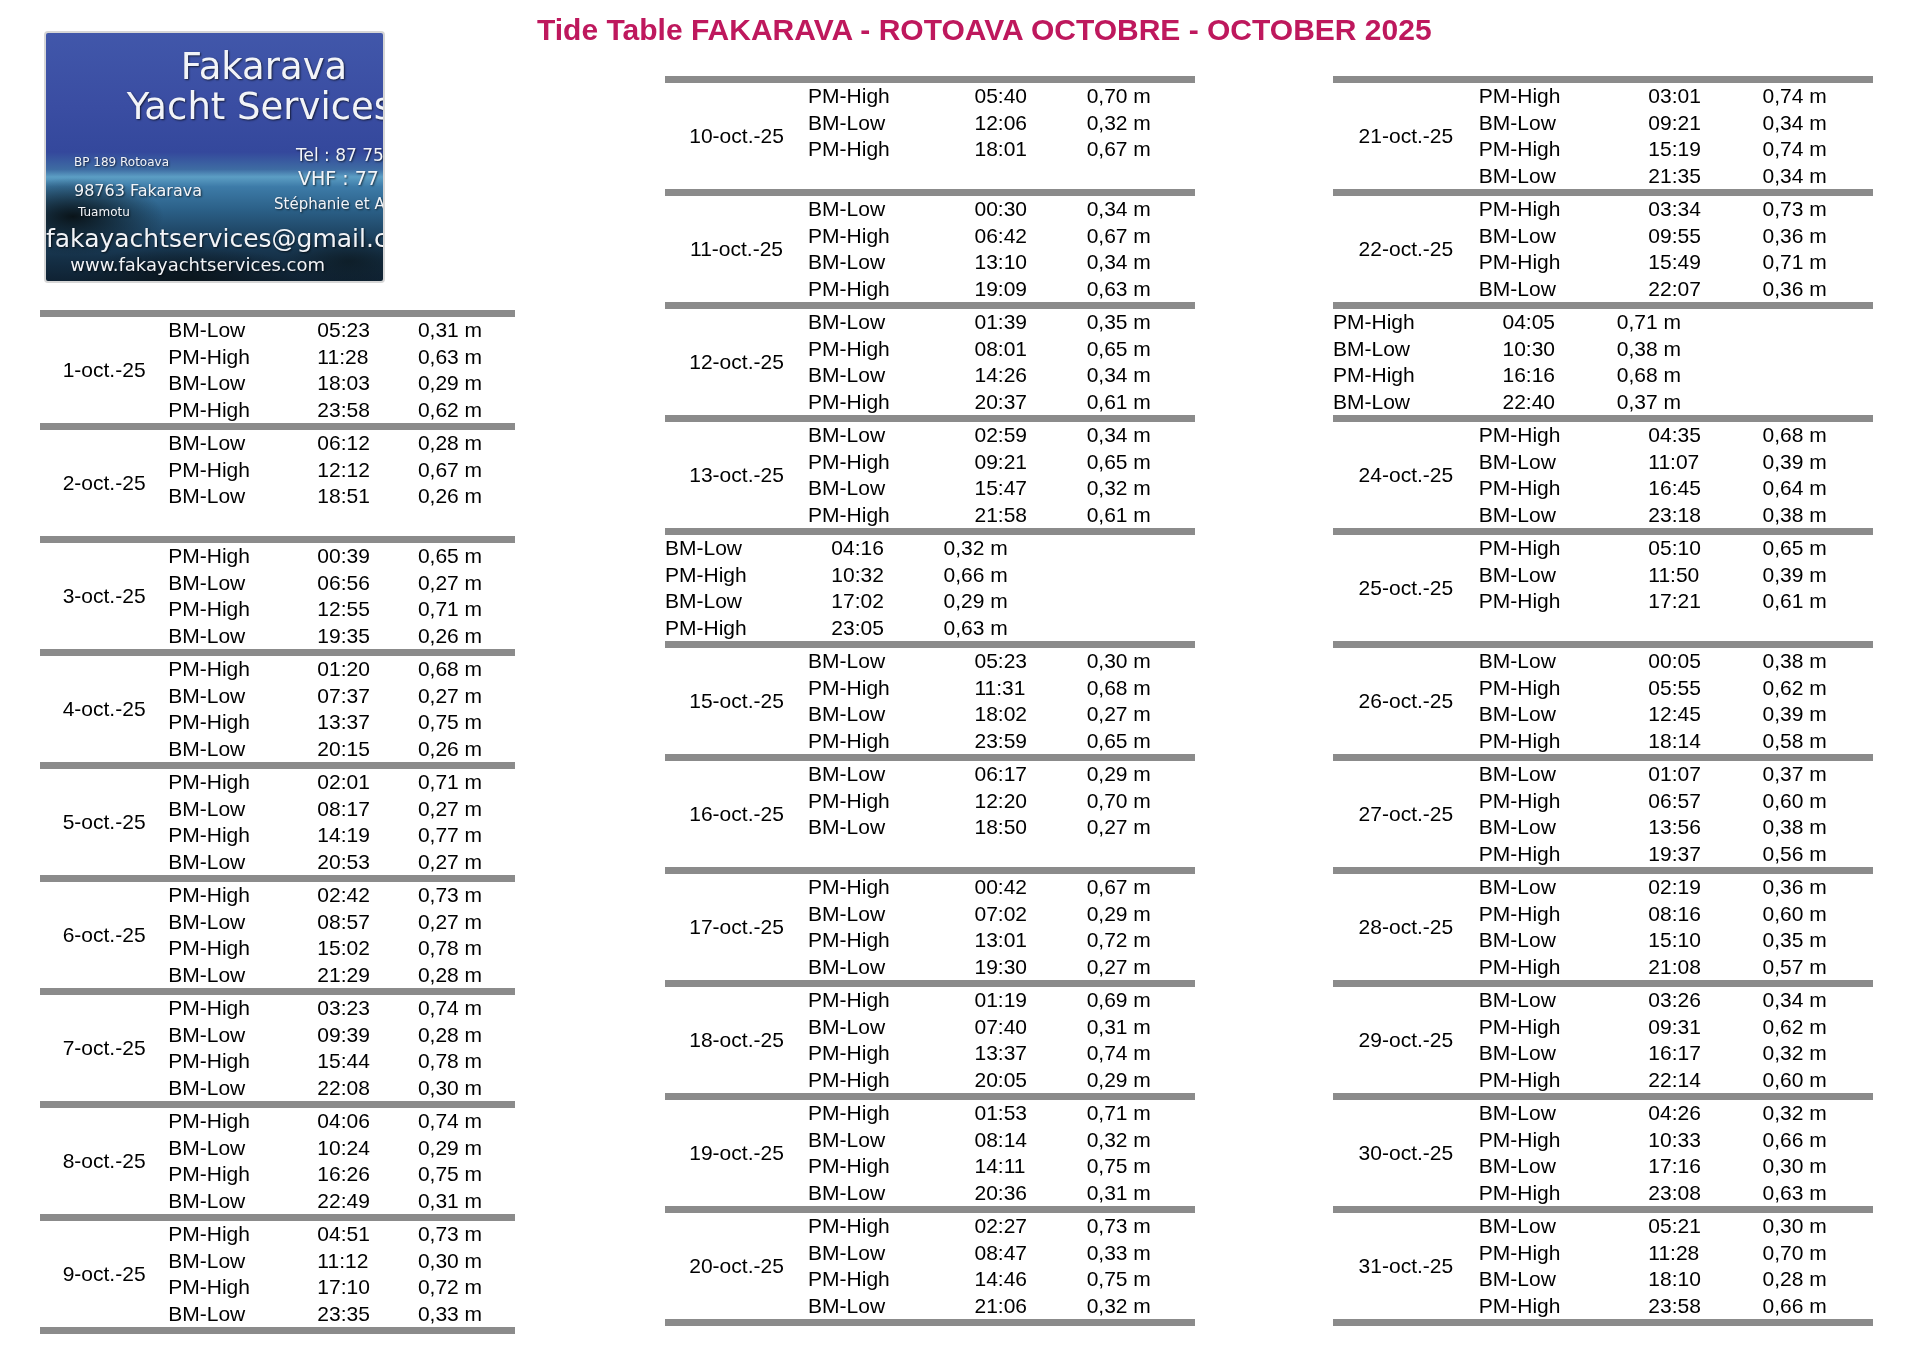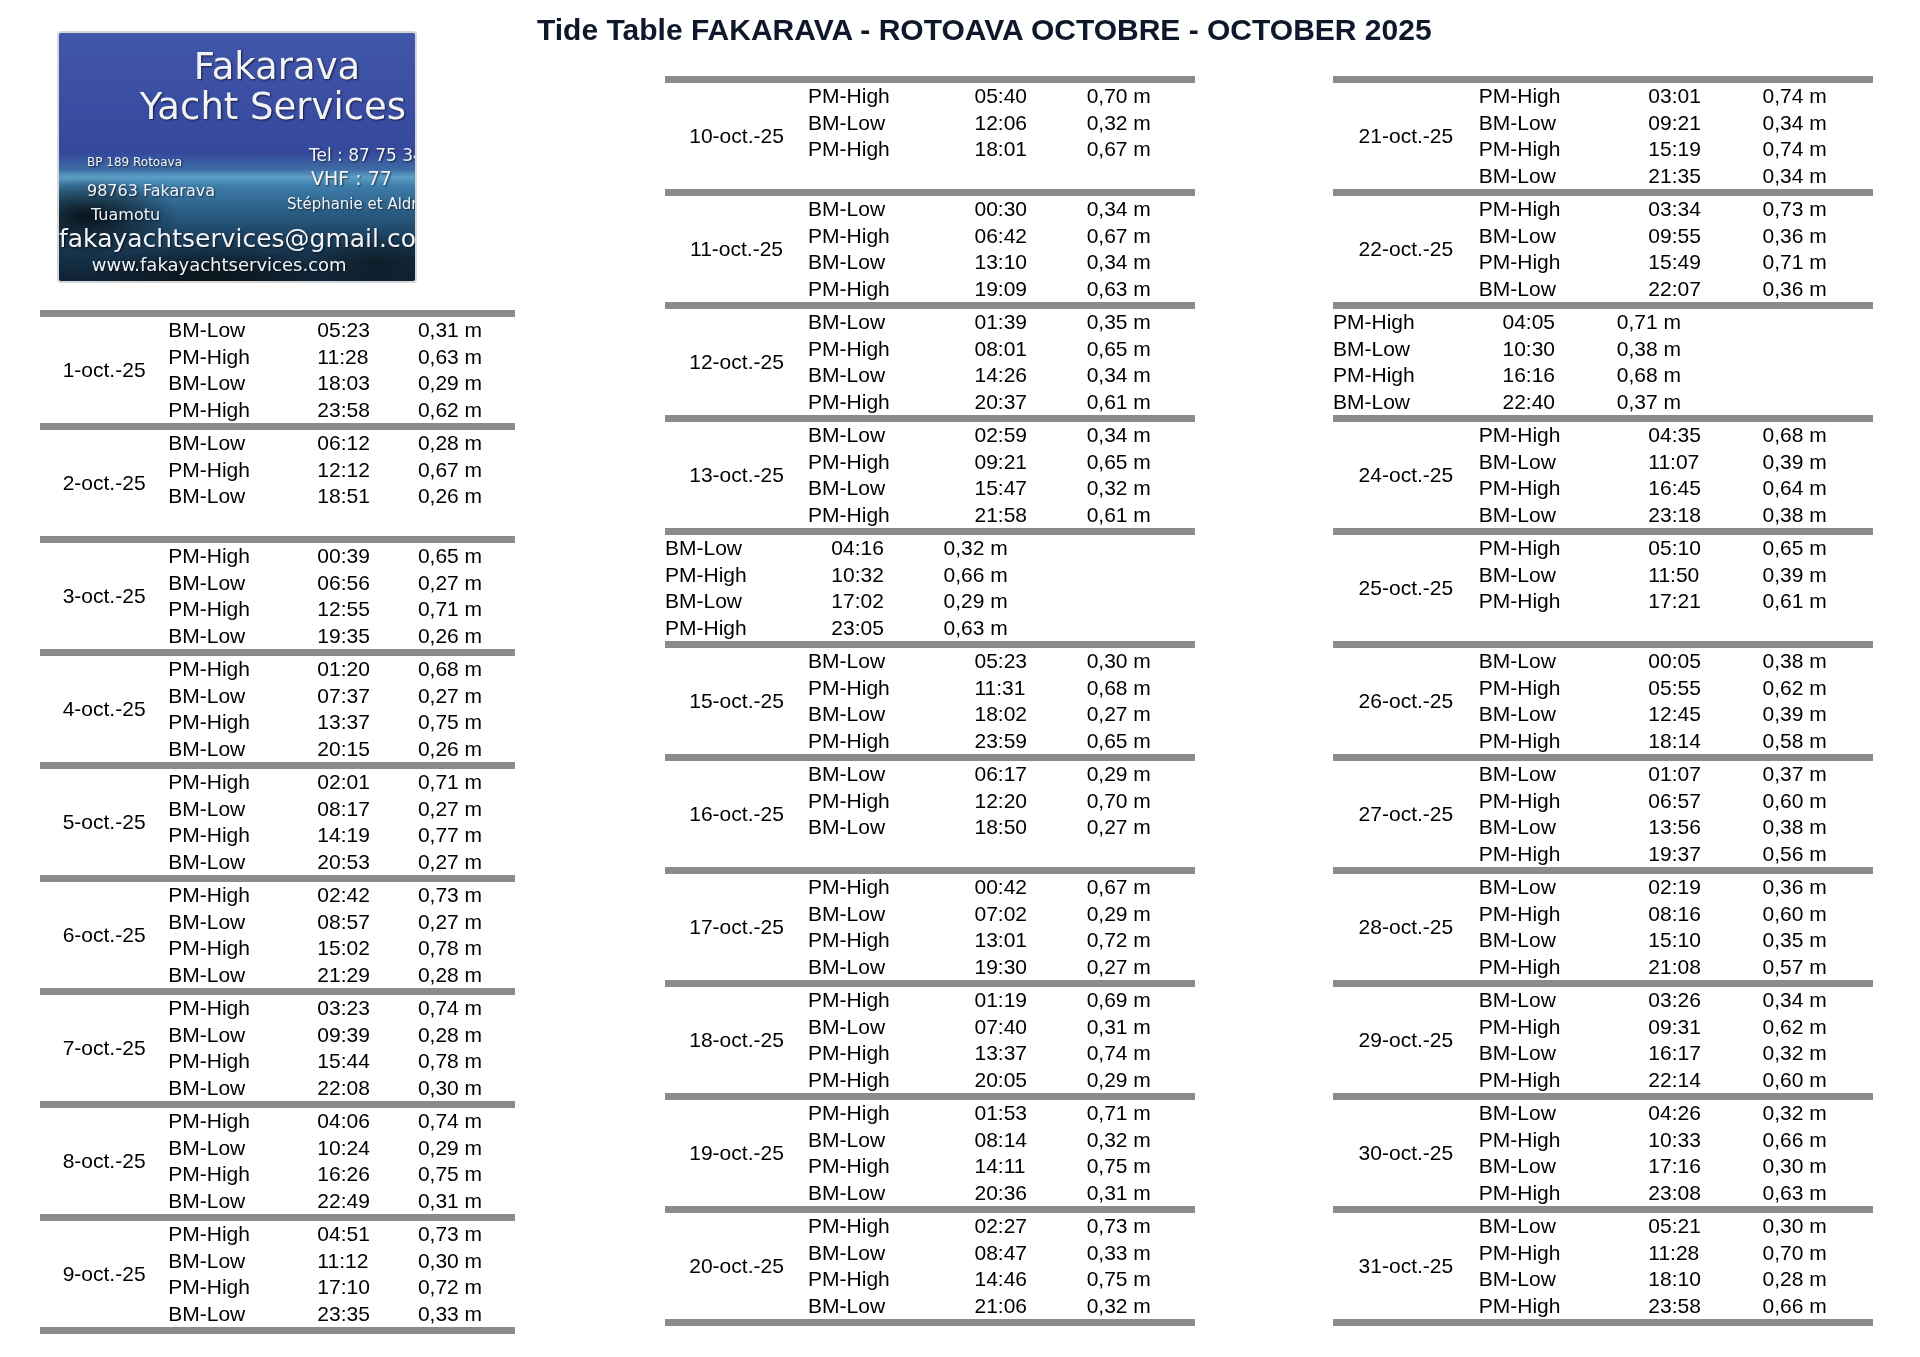--- a/index.html
+++ b/index.html
@@ -4,46 +4,45 @@
 <style>
   html,body { margin:0; padding:0; background:#ffffff; }
   body {
     position:relative; width:1920px; height:1357px; overflow:hidden;
     font-family:"Liberation Sans", sans-serif; color:#000;
   }
 
   
   .page-title {
     position:absolute; left:537px; top:13px;
-    font-size:30px; font-weight:bold; white-space:nowrap; color:#0f172a;
+    font-size:30px; font-weight:bold; white-space:nowrap; color:#be185d;
   }
 
   
   .logo-card {
-    position:absolute; left:57px; top:31px; width:337px; height:248px;
+    position:absolute; left:44px; top:31px; width:337px; height:248px;
     border:2px solid #d6d6d6; border-radius:4px; overflow:hidden;
     background:
       radial-gradient(ellipse 130px 55px at 8% 74%, rgba(8,16,20,0.95), rgba(8,16,20,0) 70%),
       radial-gradient(ellipse 160px 45px at 42% 99%, rgba(10,20,26,0.9), rgba(10,20,26,0) 72%),
       radial-gradient(ellipse 90px 35px at 90% 92%, rgba(12,24,30,0.7), rgba(12,24,30,0) 75%),
       linear-gradient(180deg,
         #4157aa 0%, #3a4da2 30%, #34489c 48%,
         #3e6ca3 55%, #5c9ec4 58%, #3d7ba8 62%,
         #2a5e85 72%, #1d4260 82%, #142e44 92%, #0f2233 100%);
-    padding-left: 19px;
   }
   .logo-card span { position:absolute; white-space:nowrap; color:#f2f4f8;
     text-shadow:1px 1px 2px rgba(0,0,0,0.65); font-family:"DejaVu Sans", sans-serif; }
   .lg-name1 { top:12px;  left:118px; width:200px; text-align:center; font-size:37px; }
   .lg-name2 { top:52px;  left:78px;  width:272px; text-align:center; font-size:37px; }
   .lg-tel   { top:112px; left:250px; font-size:17px; }
   .lg-vhf   { top:134px; left:252px; font-size:19px; }
   .lg-addr1 { top:122px; left:28px;  font-size:12px; color:#e8e6d8; }
   .lg-addr2 { top:148px; left:28px;  font-size:16px; color:#e8e6d8; }
-  .lg-addr3 { top:172px; left:32px;  font-size:16px; color:#e8e6d8; }
+  .lg-addr3 { top:172px; left:32px;  font-size:12px; color:#e8e6d8; }
   .lg-own   { top:162px; left:228px; font-size:15px; }
   .lg-mail  { top:191px; left:0; width:100%; text-align:center; font-size:25px; }
   .lg-web   { top:221px; left:0; width:90%;  text-align:center; font-size:18px; }
 
   
   .tide-col { position:absolute; }
   #col1 { left:40px;   top:310px; width:475px; }
   #col2 { left:665px;  top:76px;  width:530px; }
   #col3 { left:1333px; top:76px;  width:540px; }
 

